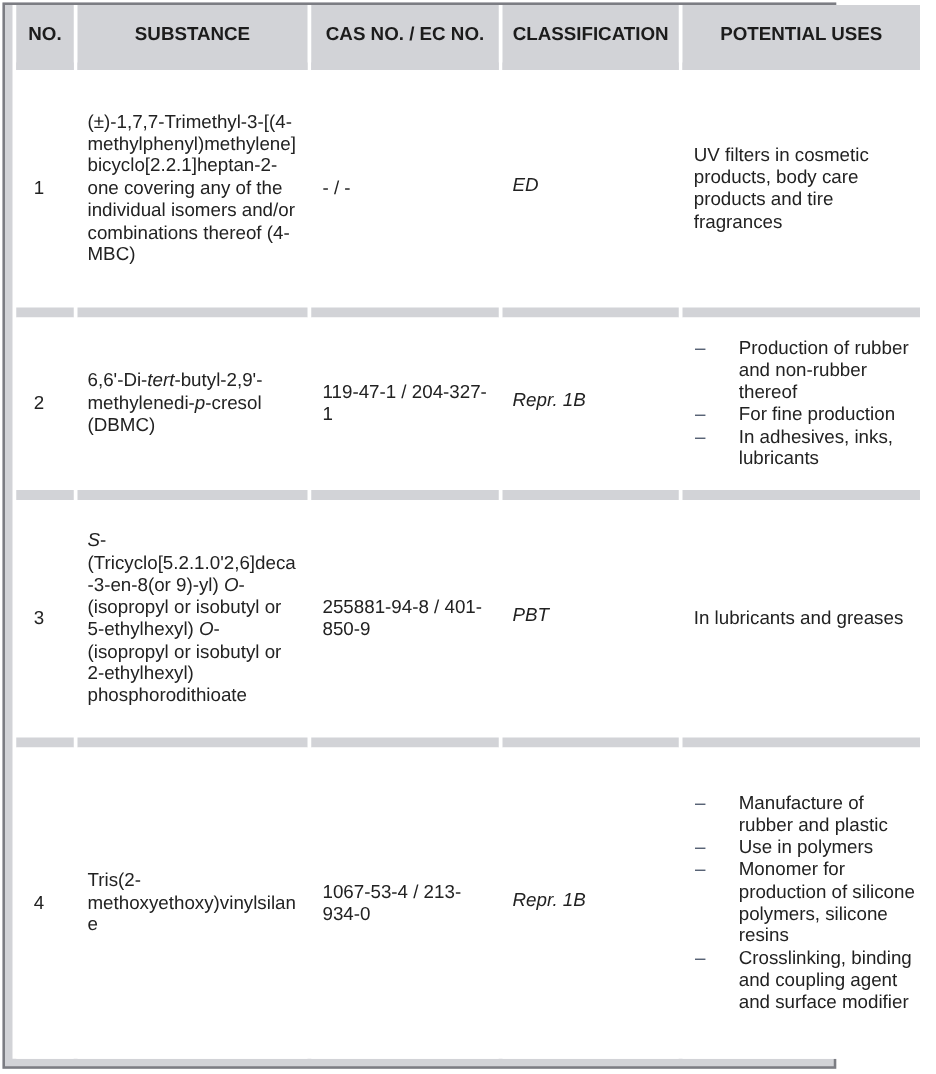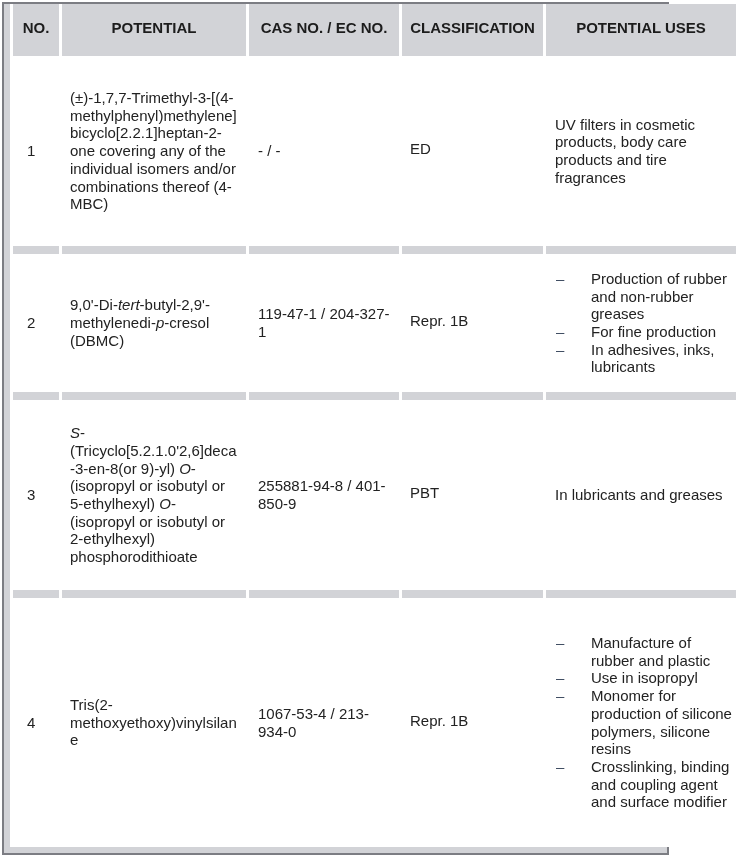--- a/index.html
+++ b/index.html
@@ -60,21 +60,21 @@
   }
   tr.row1 td { height: 198px; }
   tr.row2 td { height: 146px; }
   tr.row3 td { height: 198px; }
   tr.row4 td { height: 249px; }
   tr:last-child td { border-bottom: none; }
 
   td.td-no        { padding: 0 4px 0 14px; }
   td.td-substance { padding: 0 6px 0 8px; margin-left: 39px; }
   td.td-cas       { padding: 0 4px 0 9px; }
-  td.td-class     { padding: 0 4px 4px 8px; }
+  td.td-class     { padding: 0 4px 4px 8px; font-style: italic; }
   td.td-uses      { padding: 0 2px 0 9px; }
 
   .substance-name i { font-style: italic; }
 
   .uses-list { width: 100%; }
   .uses-item {
     position: relative;
     padding-left: 36px;
   }
   .uses-item .dash {
@@ -93,46 +93,46 @@
       <colgroup>
         <col class="c-no">
         <col class="c-sub">
         <col class="c-cas">
         <col class="c-class">
         <col class="c-uses">
       </colgroup>
       <thead>
         <tr>
             <th>NO.</th>
-            <th>POTENTIAL</th>
+            <th>SUBSTANCE</th>
             <th>CAS NO. / EC NO.</th>
             <th>CLASSIFICATION</th>
             <th>POTENTIAL USES</th>
           </tr>
       </thead>
       <tbody>
           <tr class="row1">
             <td class="td-no">1</td>
             <td class="td-substance">
               <div class="substance-name"><span>(±)-1,7,7-Trimethyl-3-[(4-methylphenyl)methylene]bicyclo[2.2.1]heptan-2-one covering any of the individual isomers and/or combinations thereof (4-MBC)</span></div>
             </td>
             <td class="td-cas">- / -</td>
             <td class="td-class">ED</td>
             <td class="td-uses"><span>UV filters in cosmetic products, body care products and tire fragrances</span></td>
           </tr>
           <tr class="row2">
             <td class="td-no">2</td>
             <td class="td-substance">
-              <div class="substance-name"><span>9,0'-Di-</span><i>tert</i><span>-butyl-2,9'-methylenedi-</span><i>p</i><span>-cresol (DBMC)</span></div>
+              <div class="substance-name"><span>6,6'-Di-</span><i>tert</i><span>-butyl-2,9'-methylenedi-</span><i>p</i><span>-cresol (DBMC)</span></div>
             </td>
             <td class="td-cas">119-47-1 / 204-327-1</td>
             <td class="td-class">Repr. 1B</td>
             <td class="td-uses">
               <div class="uses-list">
-                <div class="uses-item"><span class="dash">–</span><span>Production of rubber and non-rubber greases</span></div>
+                <div class="uses-item"><span class="dash">–</span><span>Production of rubber and non-rubber thereof</span></div>
                 <div class="uses-item"><span class="dash">–</span><span>For fine production</span></div>
                 <div class="uses-item"><span class="dash">–</span><span>In adhesives, inks, lubricants</span></div>
               </div>
             </td>
           </tr>
           <tr class="row3">
             <td class="td-no">3</td>
             <td class="td-substance">
               <div class="substance-name"><i>S</i><span>-(Tricyclo[5.2.1.0'2,6]deca-3-en-8(or 9)-yl) </span><i>O</i><span>-(isopropyl or isobutyl or 5-ethylhexyl) </span><i>O</i><span>-(isopropyl or isobutyl or 2-ethylhexyl) phosphorodithioate</span></div>
             </td>
@@ -143,21 +143,21 @@
           <tr class="row4">
             <td class="td-no">4</td>
             <td class="td-substance">
               <div class="substance-name"><span>Tris(2-methoxyethoxy)vinylsilane</span></div>
             </td>
             <td class="td-cas">1067-53-4 / 213-934-0</td>
             <td class="td-class">Repr. 1B</td>
             <td class="td-uses">
               <div class="uses-list">
                 <div class="uses-item"><span class="dash">–</span><span>Manufacture of rubber and plastic</span></div>
-                <div class="uses-item"><span class="dash">–</span><span>Use in isopropyl</span></div>
+                <div class="uses-item"><span class="dash">–</span><span>Use in polymers</span></div>
                 <div class="uses-item"><span class="dash">–</span><span>Monomer for production of silicone polymers, silicone resins</span></div>
                 <div class="uses-item"><span class="dash">–</span><span>Crosslinking, binding and coupling agent and surface modifier</span></div>
               </div>
             </td>
           </tr>
         </tbody>
     </table>
   </div>
 </div>
 

